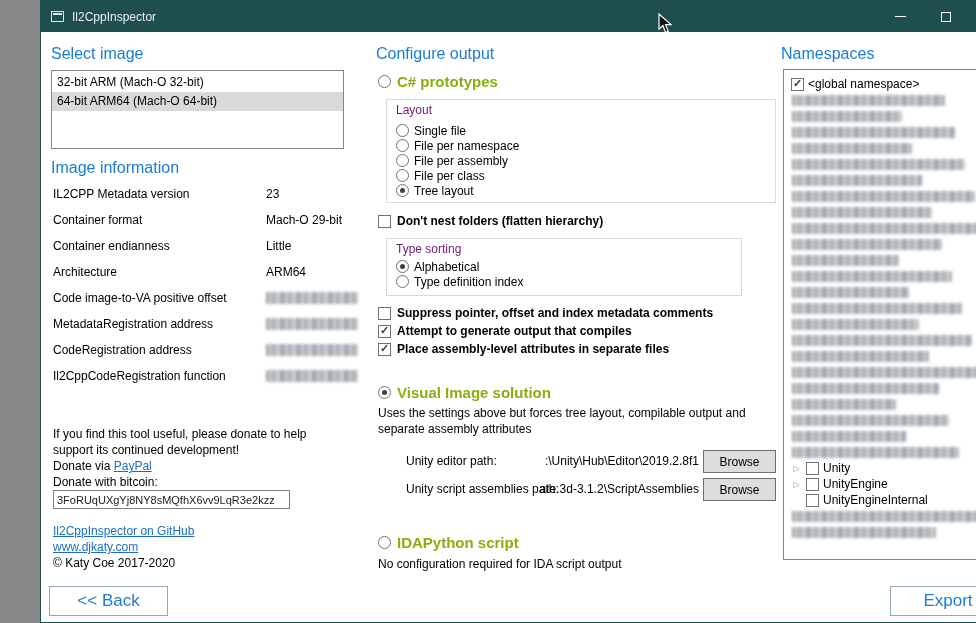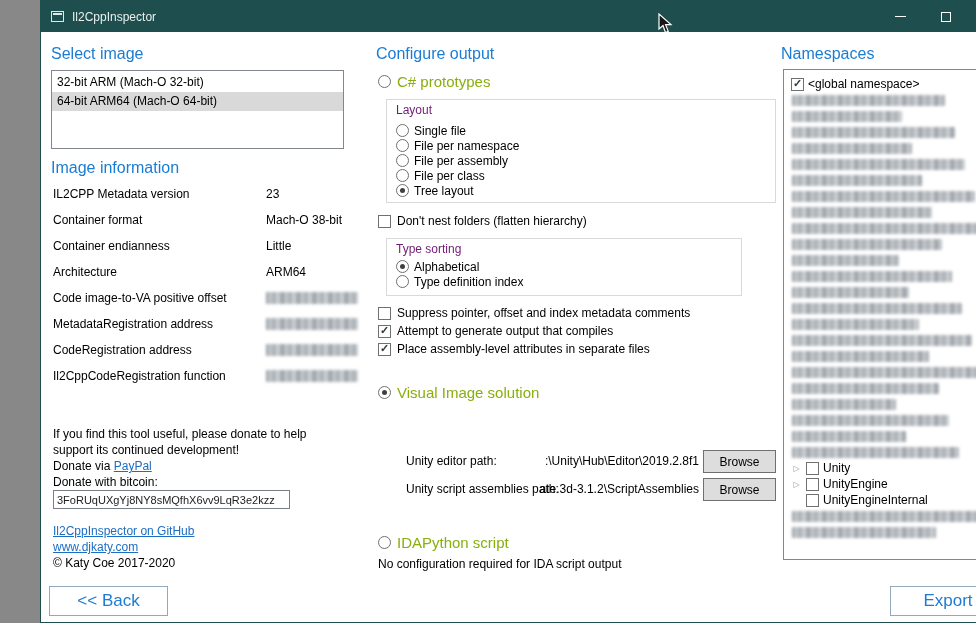--- a/index.html
+++ b/index.html
@@ -52,21 +52,21 @@
   .back-btn   { left:8px;  top:585px; width:119px; height:30px; }
   .export-btn { left:849px; top:585px; width:116px; height:30px; }
   
   .cb { width:13px; height:13px; border:1px solid #707070; background:#fff;
     display:inline-flex; align-items:center; justify-content:center; flex:0 0 auto; }
   .cb.checked::after { content:"✓"; font-size:11px; line-height:1; color:#2e3e46; font-weight:bold; margin-top:-1px; }
   .radio { width:13px; height:13px; border:1px solid #707070; border-radius:50%; background:#fff;
     position:relative; flex:0 0 auto; }
   .radio.checked::after { content:""; position:absolute; left:3px; top:3px; right:3px; bottom:3px;
     background:#3f3f3f; border-radius:50%; }
-  .radio-row, .checkbox-row { position:absolute; display:flex; align-items:center; gap:6px; }
+  .radio-row, .checkbox-row { position:absolute; display:flex; align-items:center; gap:6px;font-weight:bold; }
   .green-label { font-size:15px; color:#89ae0d; }
   
   .csharp-row { left:337px; top:72px; }
   .group { position:absolute; border:1px solid #d9d9d9; background:#fff; }
   .group-label { position:absolute; left:9px; top:3px; color:#701a75; }
   .layout-group { left:345px; top:98px; width:390px; height:104px; }
   .ts-group     { left:345px; top:237px; width:356px; height:58px; }
   .group-options { position:absolute; left:9px; top:23px; display:flex; flex-direction:column; }
   .ts-group .group-options { top:20px; }
   .opt-row { display:flex; align-items:center; gap:5px; height:15px; cursor:default; }
@@ -129,21 +129,21 @@
   </div>
 
   <div class="hdr hdr-info">Image information</div>
   <div class="info-table">
       <div class="info-row">
         <span class="info-label">IL2CPP Metadata version</span>
         <span class="info-value">23</span>
       </div>
       <div class="info-row">
         <span class="info-label">Container format</span>
-        <span class="info-value">Mach-O 38-bit</span>
+        <span class="info-value">Mach-O 29-bit</span>
       </div>
       <div class="info-row">
         <span class="info-label">Container endianness</span>
         <span class="info-value">Little</span>
       </div>
       <div class="info-row">
         <span class="info-label">Architecture</span>
         <span class="info-value">ARM64</span>
       </div>
       <div class="info-row">
@@ -237,20 +237,21 @@
   </div>
   <div class="checkbox-row place">
     <span class="cb checked"></span>
     <span>Place assembly-level attributes in separate files</span>
   </div>
 
   <div class="radio-row vs-row">
     <span class="radio checked"></span>
     <span class="green-label">Visual Image solution</span>
   </div>
+  <div class="vs-desc">Uses the settings above but forces tree layout, compilable output and separate assembly attributes</div>
 
   <div class="unity-editor-label">Unity editor path:</div>
   <div class="unity-editor-value">:\Unity\Hub\Editor\2019.2.8f1</div>
   <button class="browse-btn browse-1">Browse</button>
 
   <div class="unity-asm-label">Unity script assemblies path:</div>
   <div class="unity-asm-value">ate.3d-3.1.2\ScriptAssemblies</div>
   <button class="browse-btn browse-2">Browse</button>
 
   <div class="radio-row ida-row">

